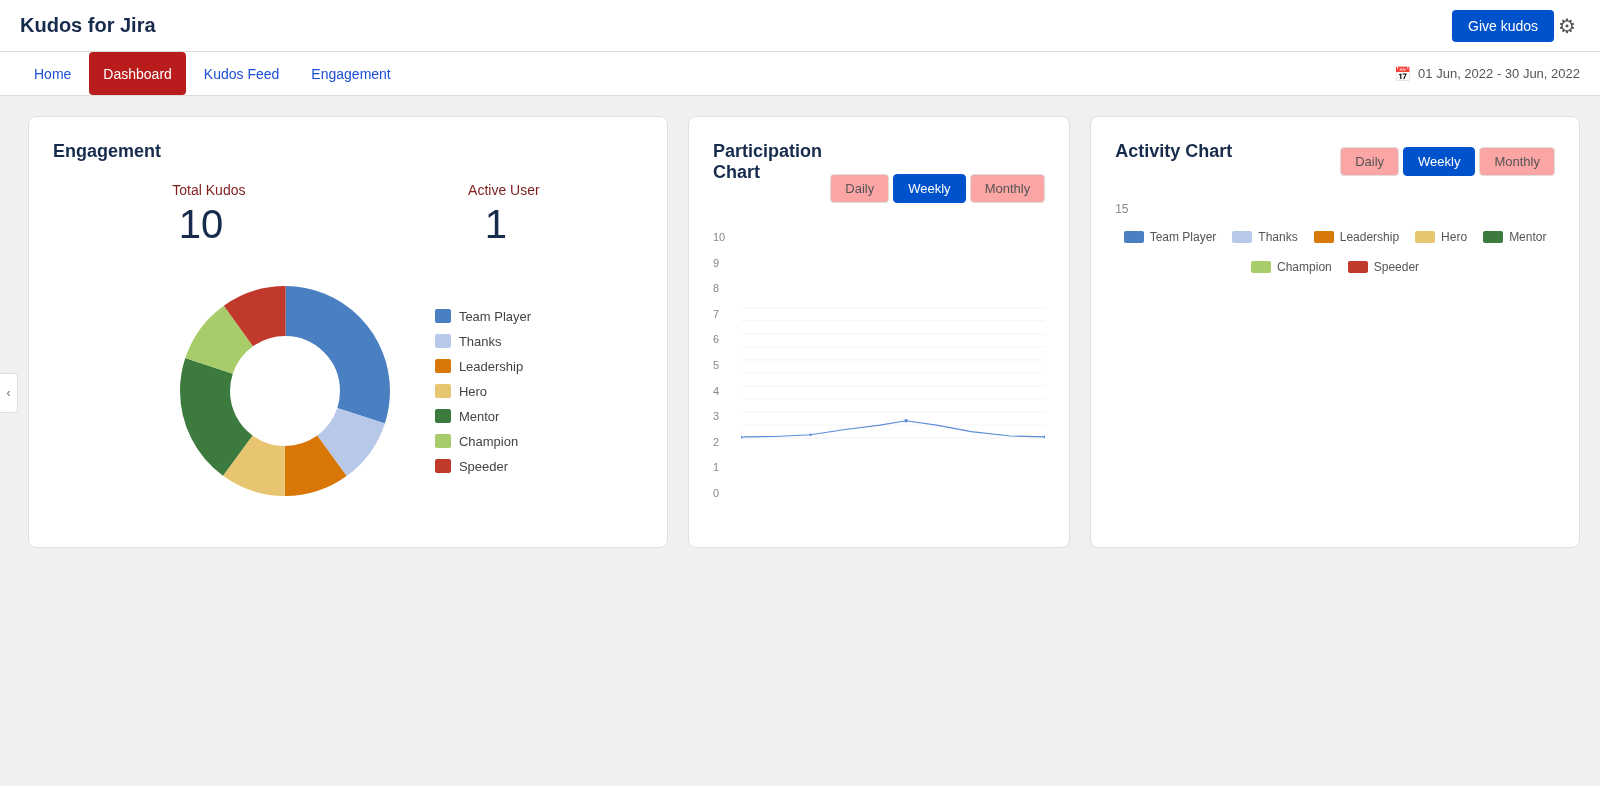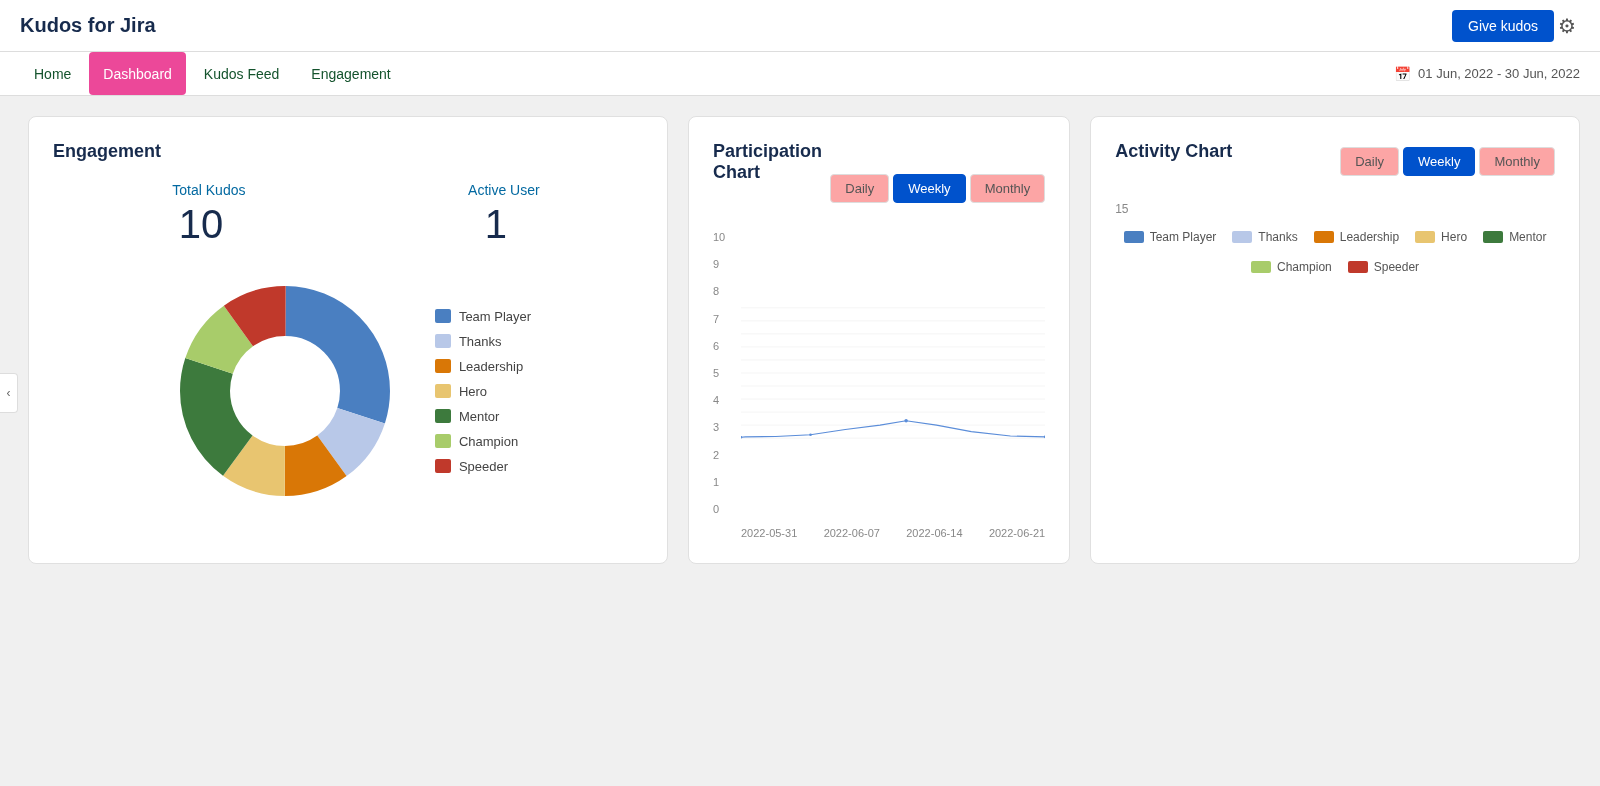--- a/index.html
+++ b/index.html
@@ -83,28 +83,28 @@
       display: flex;
       align-items: center;
       gap: 4px;
       height: 100%;
     }
     .nav-tab {
       padding: 8px 14px;
       border-radius: 4px;
       cursor: pointer;
       font-size: 14px;
-      color: #14532d;
+      color: #1d4ed8;
       text-decoration: none;
       display: flex;
       align-items: center;
       height: 100%;
     }
     .nav-tab.active {
-      background: #ec4899;
+      background: #b91c1c;
       color: #fff;
       border-radius: 4px;
     }
     .date-range {
       display: flex;
       align-items: center;
       gap: 6px;
       font-size: 13px;
       color: #555;
     }
@@ -143,21 +143,21 @@
       margin-bottom: 20px;
     }
     .stats-row {
       display: flex;
       justify-content: space-around;
       margin-bottom: 24px;
     }
     .stat-item { text-align: center; }
     .stat-label {
       font-size: 14px;
-      color: #0369a1;
+      color: #7f1d1d;
       margin-bottom: 4px;
       margin-left: 16px;
     }
     .stat-value {
       font-size: 40px;
       font-weight: 300;
       color: #172b4d;
     }
 
     
@@ -405,26 +405,20 @@
             <line x1="0" y1="300" x2="700" y2="300" stroke="#e8e8e8" stroke-width="1"></line>
 
             <polyline points="0,298 10,297 80,296 160,292 240,280 320,270 380,260 450,270 530,285 620,295 700,297" fill="none" stroke="#5b8dd9" stroke-width="2.5"></polyline>
 
             <circle cx="0" cy="298" r="3" fill="#5b8dd9"></circle>
             <circle cx="160" cy="292" r="3" fill="#5b8dd9"></circle>
             <circle cx="380" cy="260" r="4" fill="#5b8dd9"></circle>
             <circle cx="700" cy="297" r="3" fill="#5b8dd9"></circle>
           </svg>
 
-          <div style="display:flex; justify-content:space-between; padding: 4px 0 0 0;">
-            <span style="font-size:11px;color:#888;">2022-05-31</span>
-            <span style="font-size:11px;color:#888;">2022-06-07</span>
-            <span style="font-size:11px;color:#888;">2022-06-14</span>
-            <span style="font-size:11px;color:#888;">2022-06-21</span>
-          </div>
         </div>
       </div>
     </div>
 
   </div>
 
   <div class="activity-card">
     <div class="activity-header">
       <div class="card-title">Activity Chart</div>
       <div class="period-toggles">

